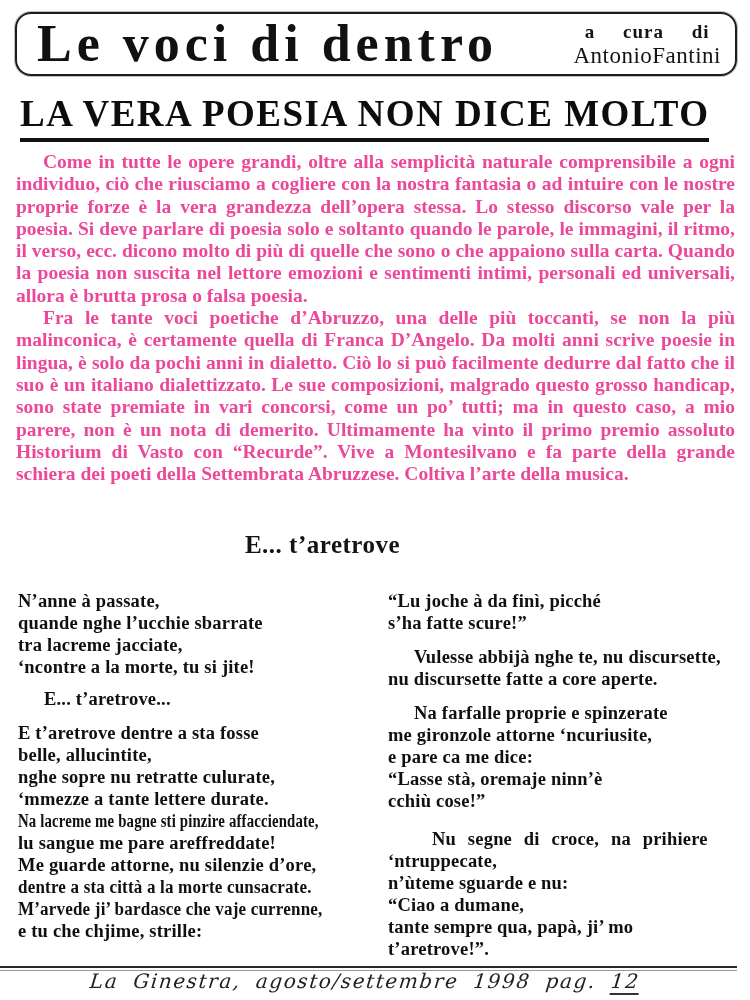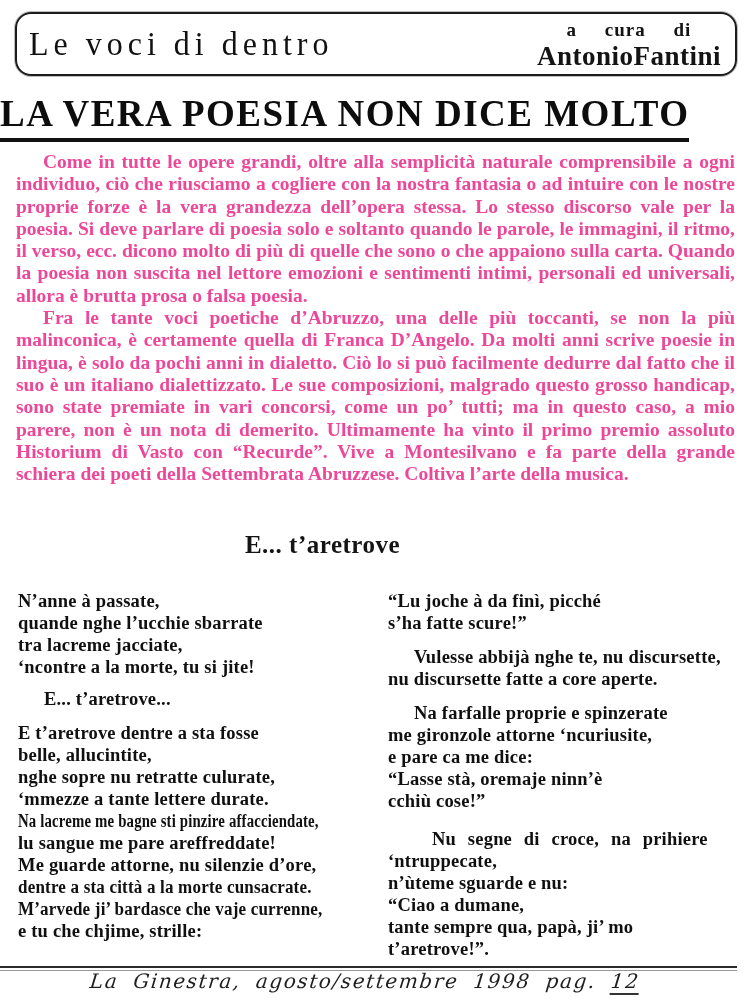--- a/index.html
+++ b/index.html
@@ -11,28 +11,28 @@
     overflow:hidden;
   }
   
   .masthead {
     position:absolute; top:12px; left:15px; right:13px; height:64px;
     border:2px solid #1c1c1c; border-radius:16px;
     display:flex; align-items:center; padding:0 14px 0 12px;
     box-shadow:0 0 0 1px rgba(0,0,0,0.25);
   }
   .masthead-title {
-    font-size:32px; font-weight:400; letter-spacing:5px; line-height:1;
-    white-space:nowrap; color:#111; transform:scaleY(1.02);
+    font-size:52px; font-weight:700; letter-spacing:5px; line-height:1;
+    white-space:nowrap; color:#111; transform:scaleY(1.02);margin-left:8px;
   }
   .curator { margin-left:auto; text-align:center; line-height:1.12; padding-top:2px; }
   .curator-line1 { font-size:19px; font-weight:700; word-spacing:22px; letter-spacing:1px; }
-  .curator-line2 { font-size:27px; font-weight:700; letter-spacing:0.5px; }
+  .curator-line2 { font-size:23px; font-weight:400; letter-spacing:0.5px; }
   
-  .headline { position:absolute; top:94px; left:0; width:680px; text-align:center; }
+  .headline { position:absolute; top:94px; left:0; width:680px; text-align:center;padding-left:20px; }
   .headline span {
     display:inline-block; font-size:37px; font-weight:700; letter-spacing:1.5px;
     border-bottom:4px solid #111; padding-bottom:3px; line-height:1.1;
     white-space:nowrap; color:#0d0d0d;
   }
   
   .intro {
     position:absolute; top:151px; left:16px; width:719px; height:366px;
     font-weight:700; font-size:19.5px; line-height:22.3px;
     text-align:justify; overflow:hidden; color:#ec4899;

